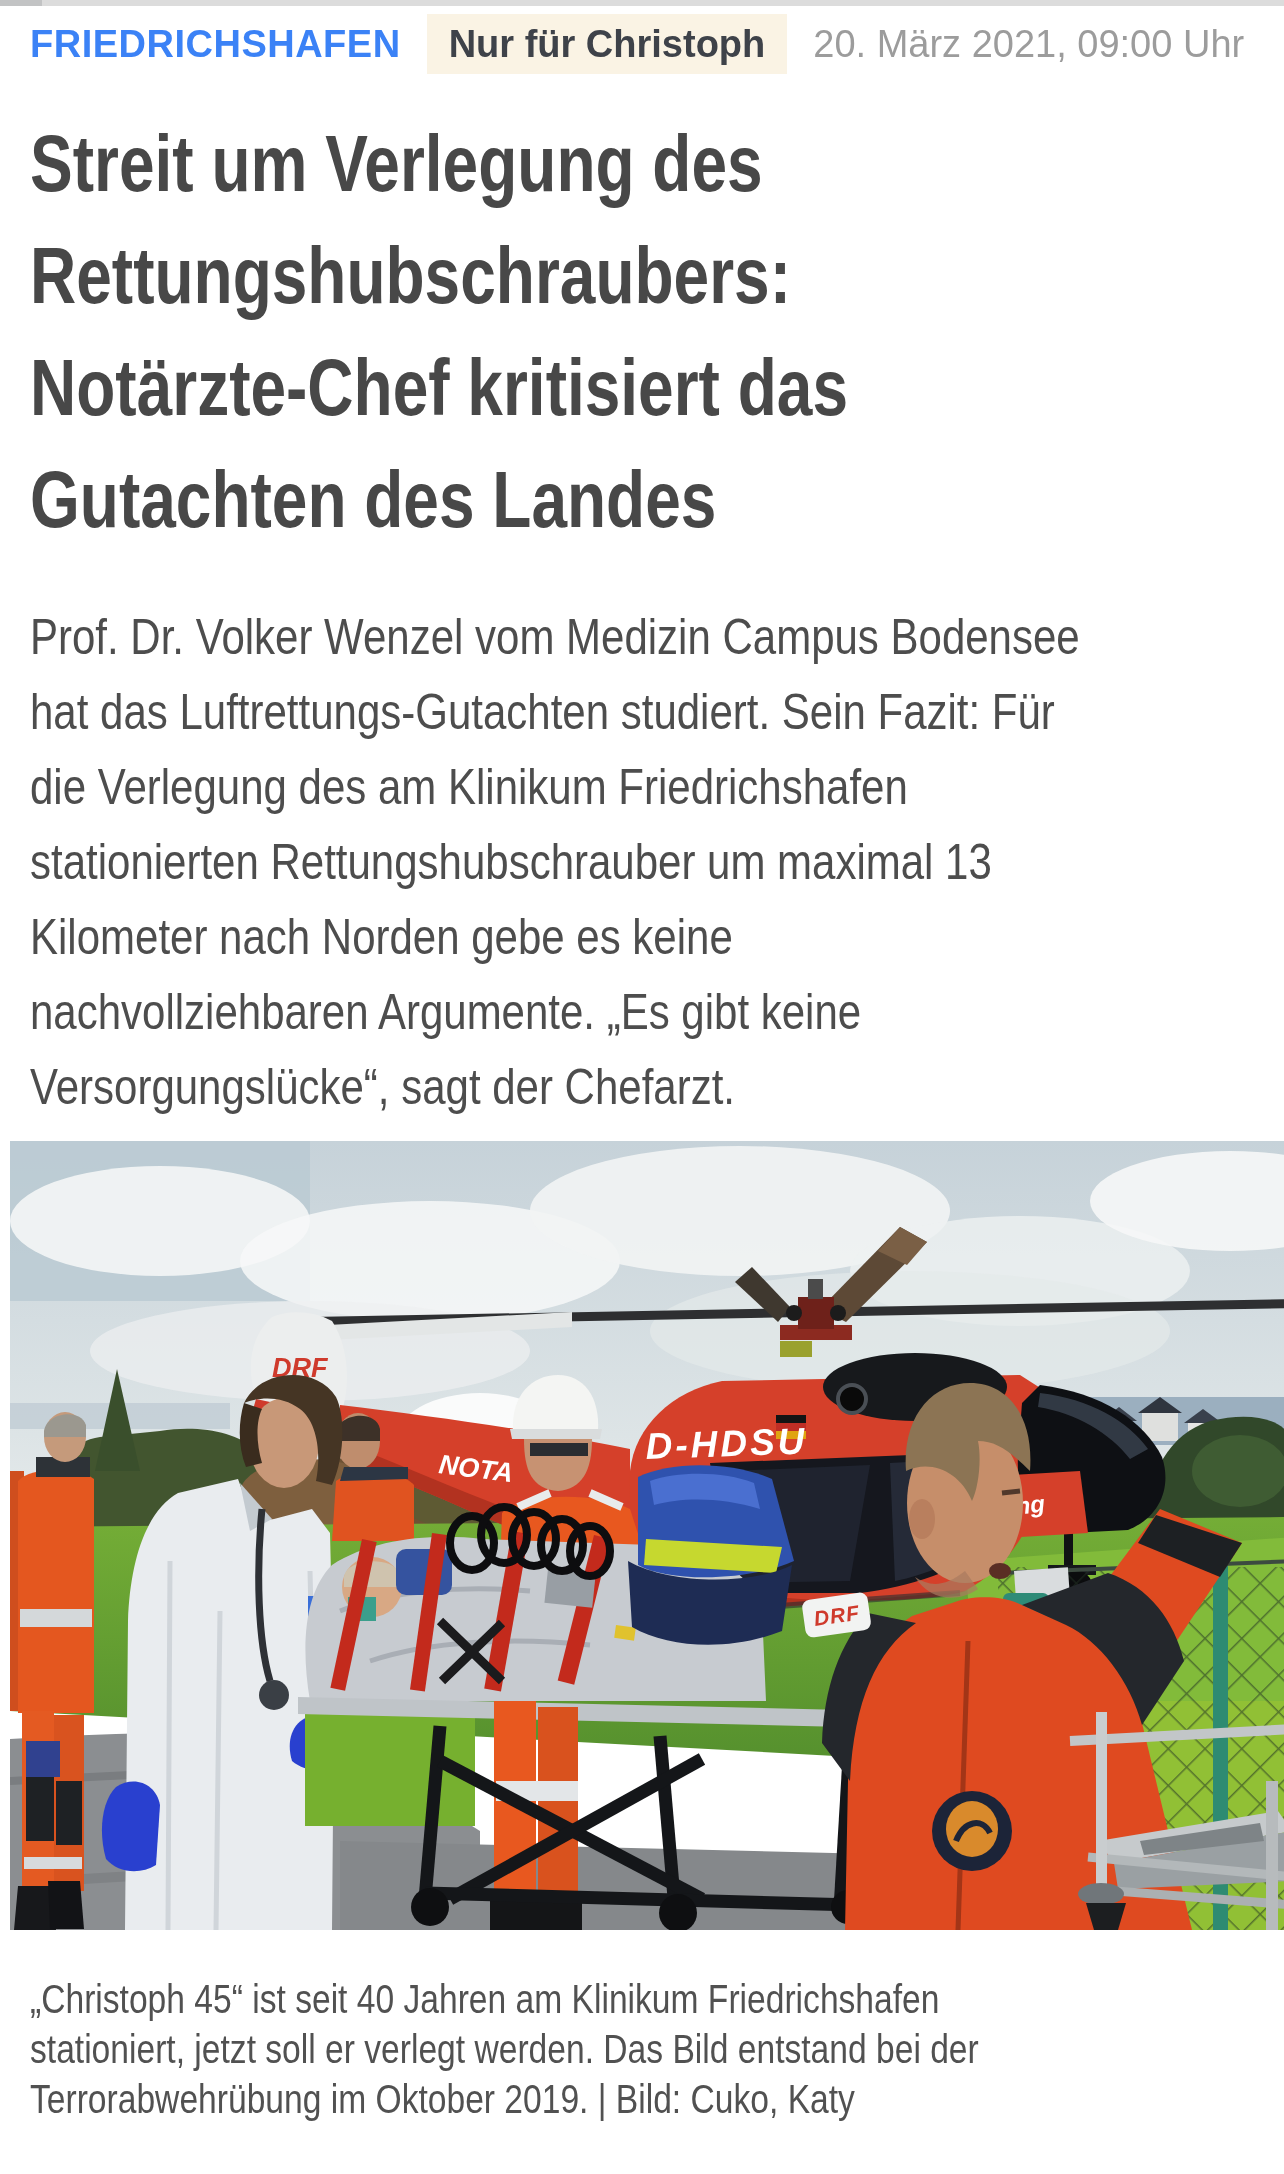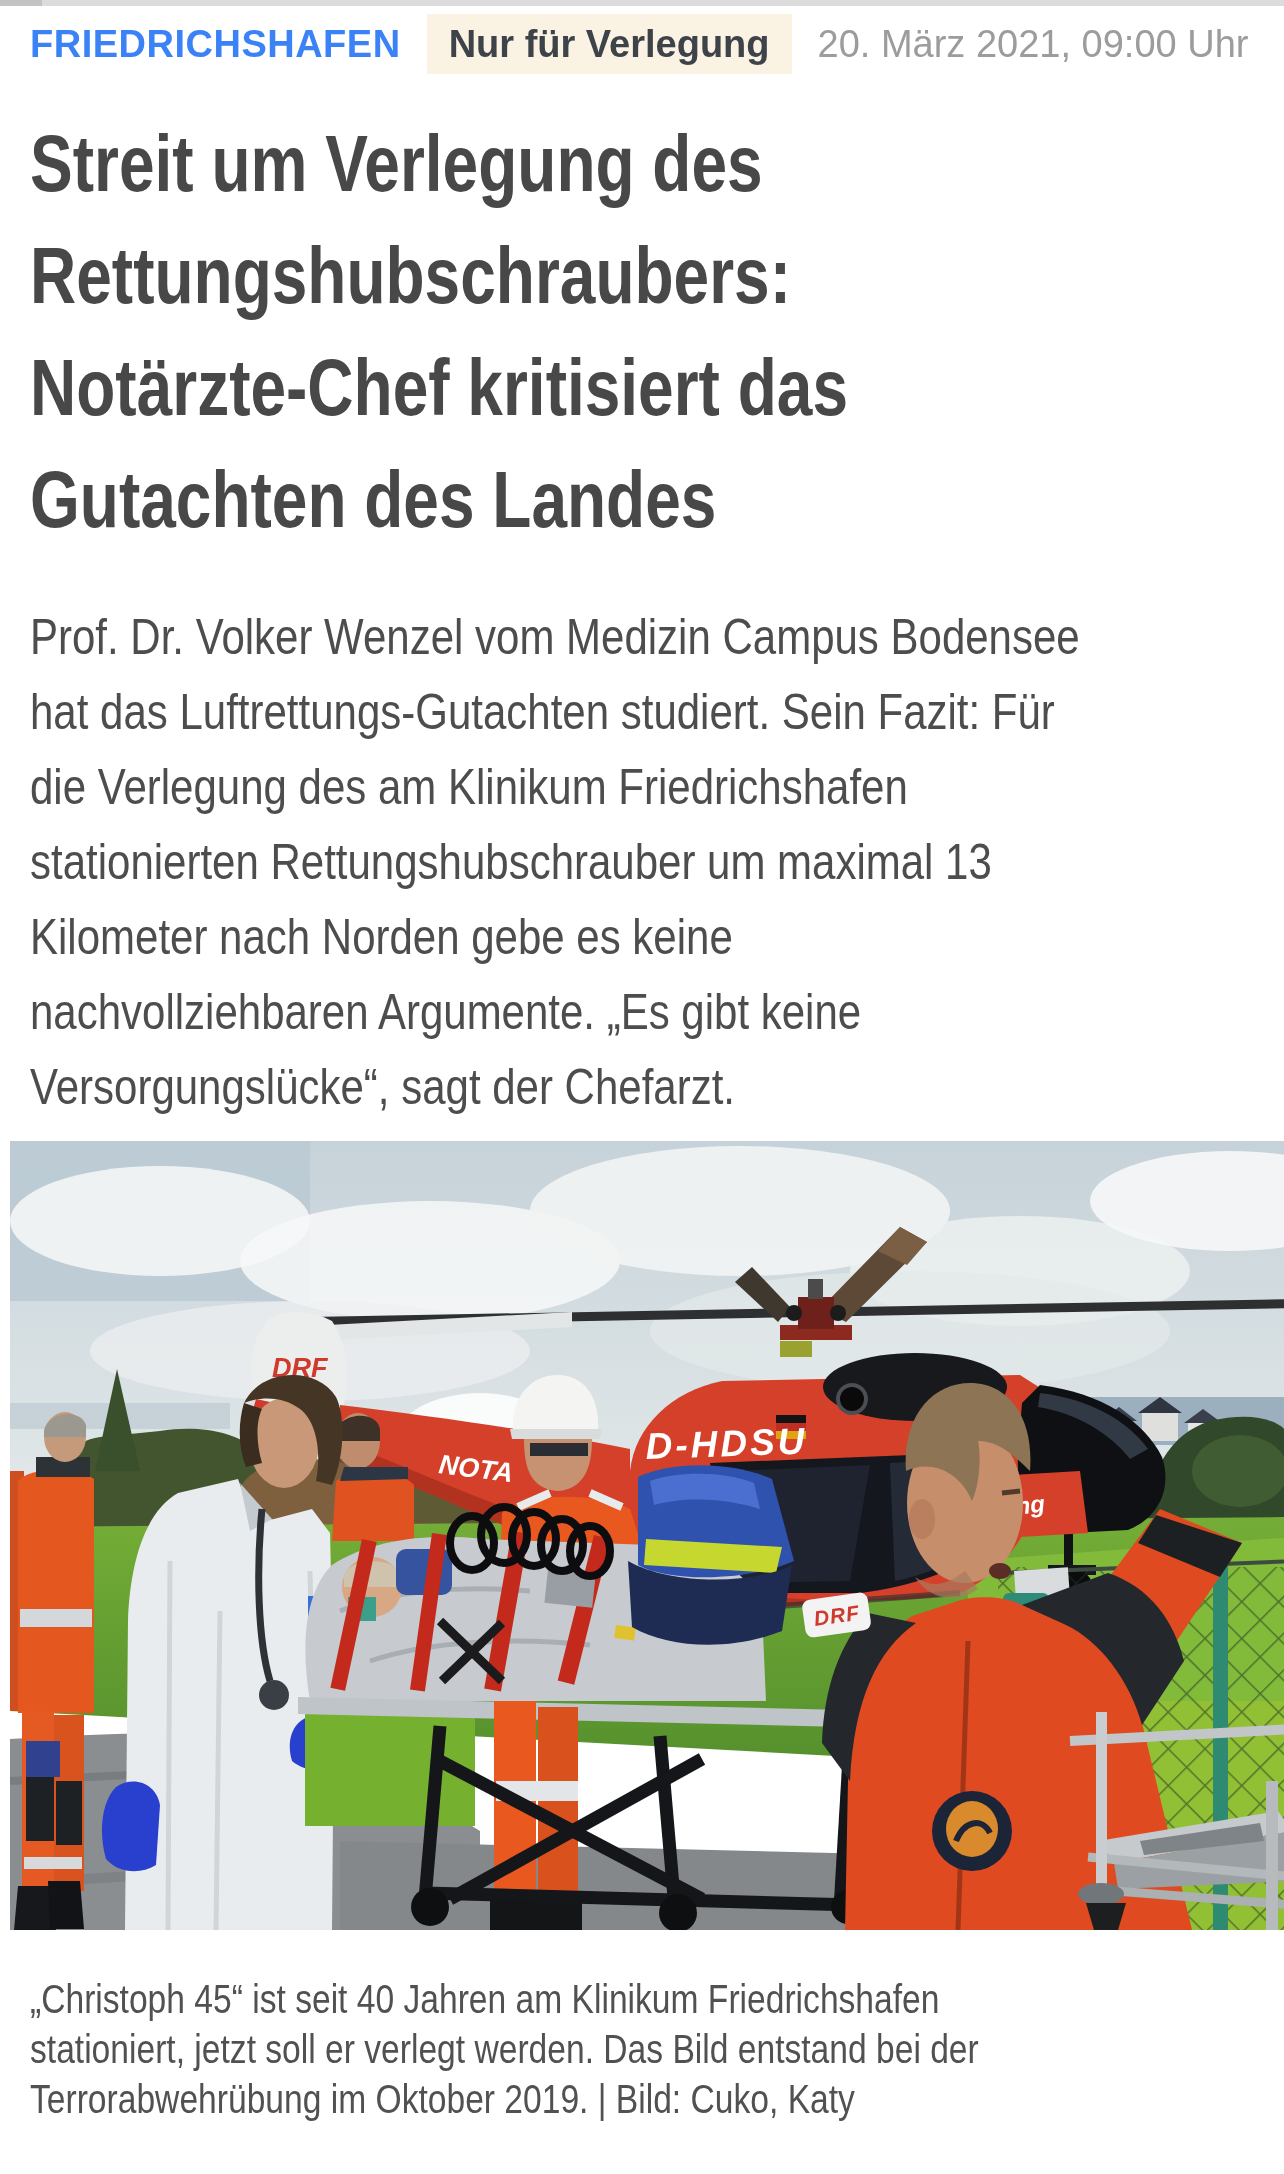--- a/index.html
+++ b/index.html
@@ -48,21 +48,21 @@
 </style>
 </head>
 <body>
 
 <div class="progress-track">
   <div class="progress-fill"></div>
 </div>
 
 <div class="content">
   <div class="meta">
-    <span class="category">FRIEDRICHSHAFEN</span><span class="badge">Nur für Verlegung</span><span class="pubdate">20. März 2021, 09:00 Uhr</span>
+    <span class="category">FRIEDRICHSHAFEN</span><span class="badge">Nur für Christoph</span><span class="pubdate">20. März 2021, 09:00 Uhr</span>
   </div>
 
   <h1 class="headline cond">Streit um Verlegung des
 Rettungshubschraubers:
 Notärzte-Chef kritisiert das
 Gutachten des Landes</h1>
 
   <p class="lead cond">Prof. Dr. Volker Wenzel vom Medizin Campus Bodensee
 hat das Luftrettungs-Gutachten studiert. Sein Fazit: Für
 die Verlegung des am Klinikum Friedrichshafen

